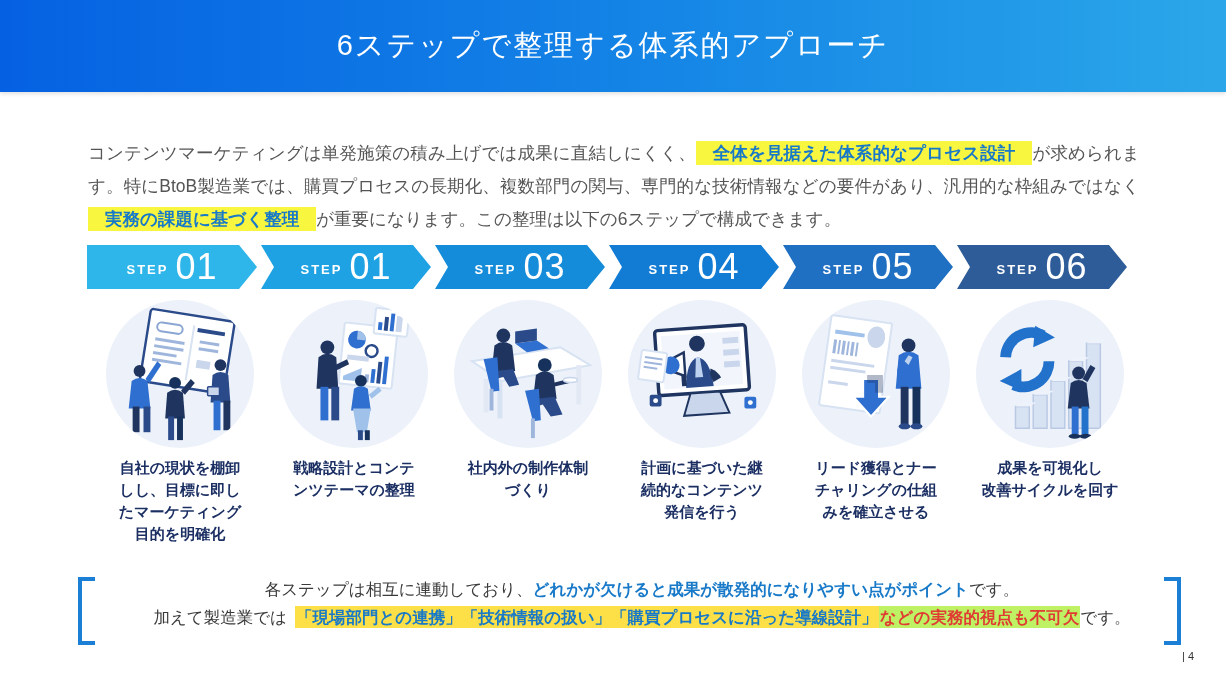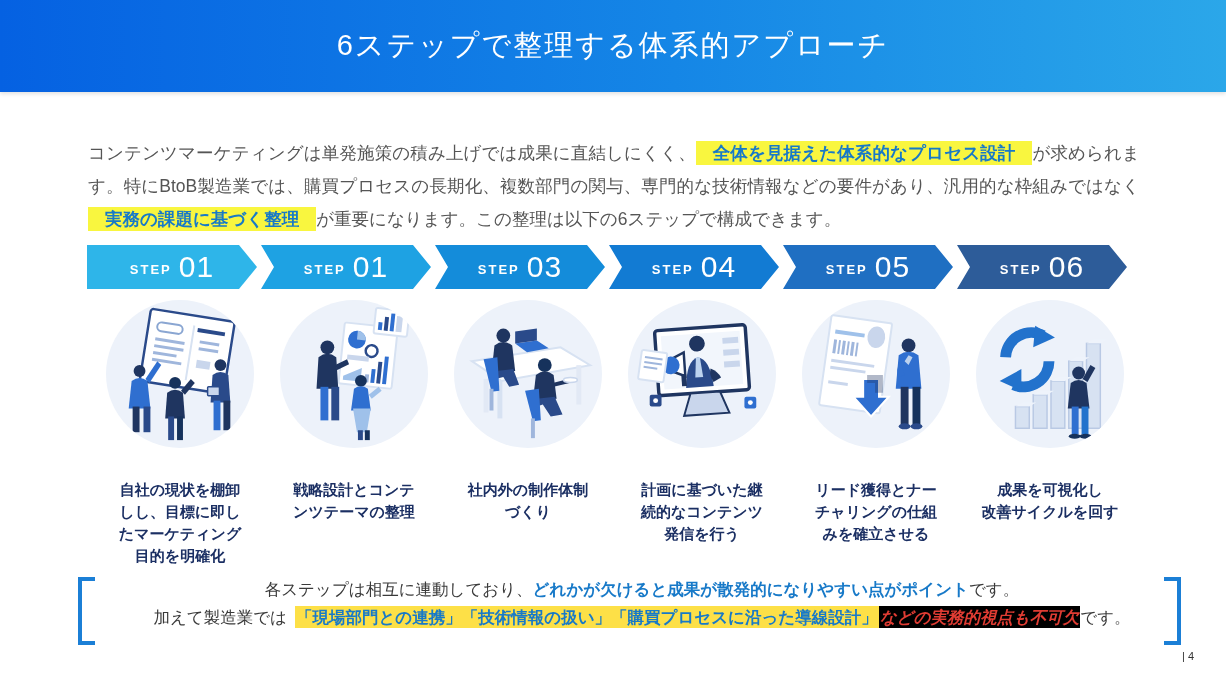--- a/index.html
+++ b/index.html
@@ -23,41 +23,41 @@
   .hl{background:#f9f63f;color:#1779c8;font-weight:bold;padding:2px 17px;}
   
   .steps-bar{position:absolute;left:87px;top:245px;width:1060px;height:44px;display:flex;}
   .chevron{
     position:relative;width:170px;height:44px;margin-right:4px;flex:0 0 auto;
     display:flex;align-items:center;justify-content:center;color:#ffffff;
     clip-path:polygon(0 0,calc(100% - 18px) 0,100% 50%,calc(100% - 18px) 100%,0 100%,13px 50%);
   }
   .chevron.first{clip-path:polygon(0 0,calc(100% - 18px) 0,100% 50%,calc(100% - 18px) 100%,0 100%);}
   .chevron .step-word{font-size:13px;font-weight:bold;letter-spacing:2px;margin-right:7px;margin-top:4px;}
-  .chevron .step-num{font-size:30px;font-weight:300;letter-spacing:1px;}
+  .chevron .step-num{font-size:36px;font-weight:300;letter-spacing:1px;}
   
   .cols{position:absolute;left:93px;top:300px;width:1044px;display:flex;}
   .col{width:174px;flex:0 0 auto;display:flex;flex-direction:column;align-items:center;}
   .illus-circle{
     width:148px;height:148px;border-radius:50%;background:#edf2fa;
     display:flex;align-items:center;justify-content:center;overflow:hidden;
   }
   .caption{
-    margin-top:31px;text-align:center;color:#1b2f63;font-weight:bold;
+    margin-top:9px;text-align:center;color:#1b2f63;font-weight:bold;
     font-size:15px;line-height:22px;white-space:pre-line;width:170px;
   }
   
   .note{position:absolute;left:0;top:575px;width:1226px;padding-left:29px;}
   .bracket{position:absolute;top:2px;width:13px;height:60px;border:4px solid #1b7fd6;}
   .bracket-left{left:78px;border-right:none;}
   .bracket-right{right:74px;border-left:none;}
   .note-lines{margin:0 110px;text-align:center;font-size:16.5px;line-height:28px;color:#3a3a3a;}
   .note .blue{color:#1779c8;font-weight:bold;}
   .note .hl-blue{background:#fde047;color:#1779c8;font-weight:bold;padding:2px 1px;margin-left:8px;}
-  .note .hl-red{background:#000000;color:#e03c33;font-weight:bold;padding:2px 1px;font-style:italic;}
+  .note .hl-red{background:#bef264;color:#e03c33;font-weight:bold;padding:2px 1px;}
   
   .page-num{position:absolute;right:32px;bottom:28px;font-size:11px;color:#333333;}
 </style>
 </head>
 <body>
 
 <div class="slide">
 
   <header class="slide-header">
     <h1 class="slide-title">6ステップで整理する体系的アプローチ</h1>

